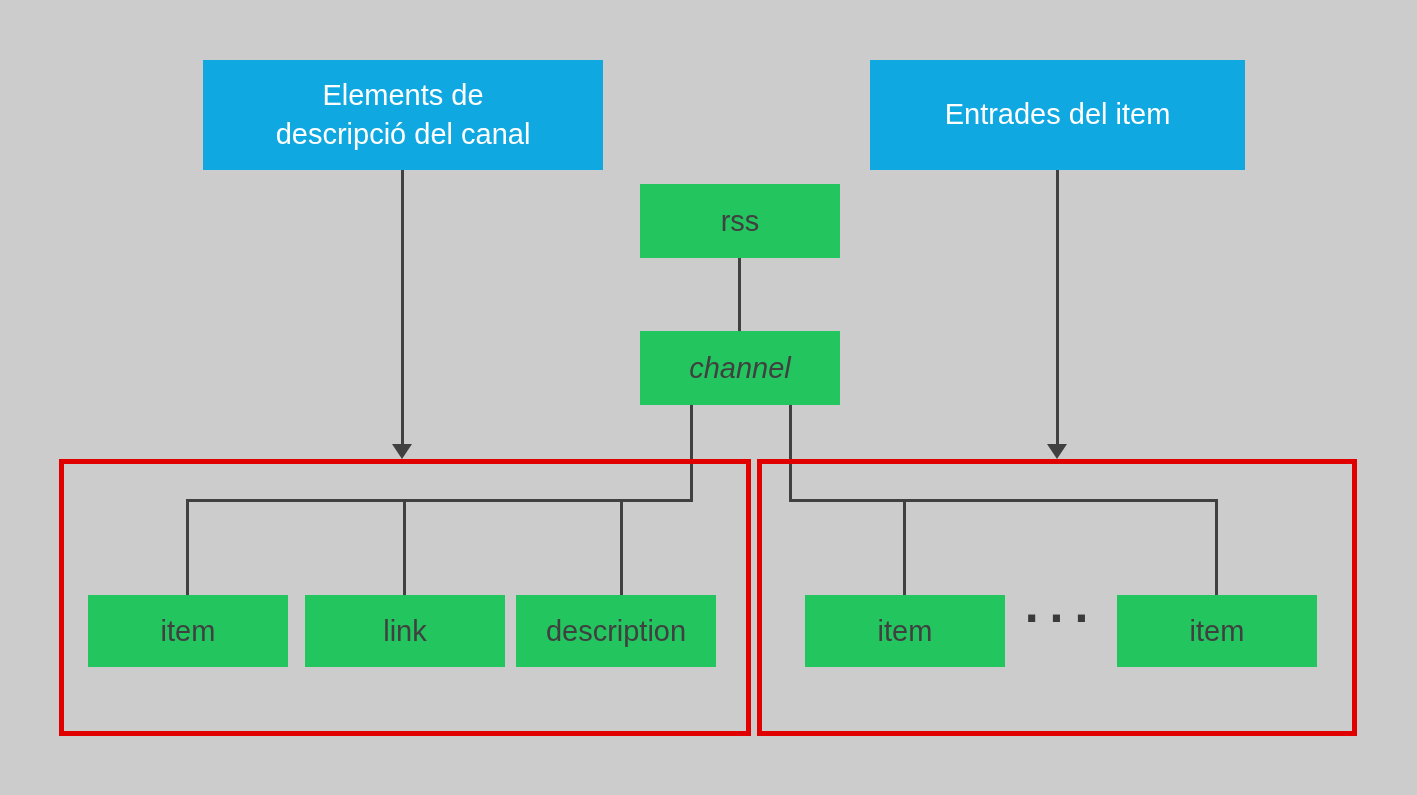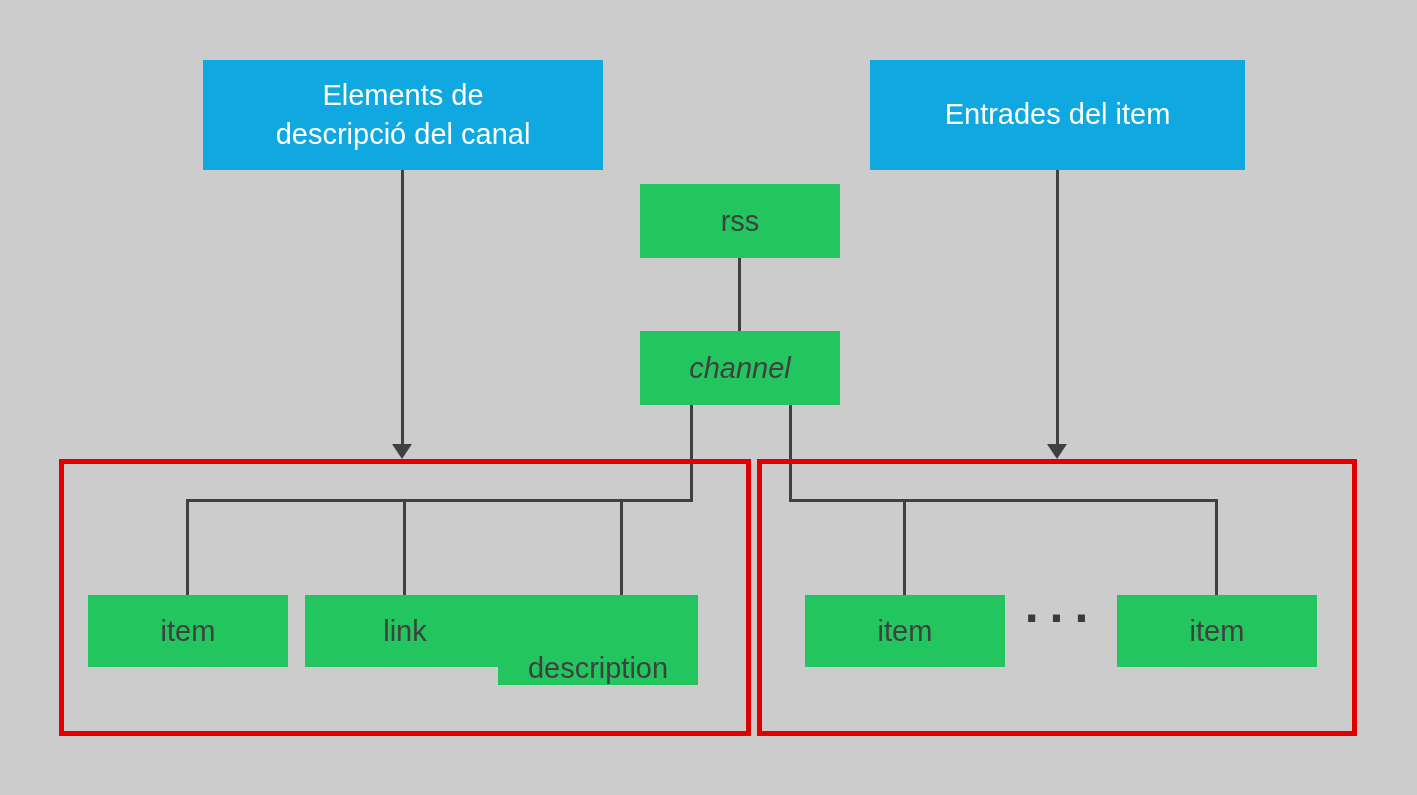--- a/index.html
+++ b/index.html
@@ -111,21 +111,21 @@
   </div>
 
   <div class="node white" style="left:88px; top:595px; width:200px; height:72px;">
     <span>item</span>
   </div>
 
   <div class="node white" style="left:305px; top:595px; width:200px; height:72px;">
     <span>link</span>
   </div>
 
-  <div class="node white" style="left:498px; top:595px; width:200px; height:90px;align-items:flex-end;">
+  <div class="node white" style="left:516px; top:595px; width:200px; height:72px;">
     <span>description</span>
   </div>
 
   <div class="node white" style="left:805px; top:595px; width:200px; height:72px;">
     <span>item</span>
   </div>
 
   <div class="ellipsis" style="left:1012px; top:580px; width:100px;">...</div>
 
   <div class="node white" style="left:1117px; top:595px; width:200px; height:72px;">

